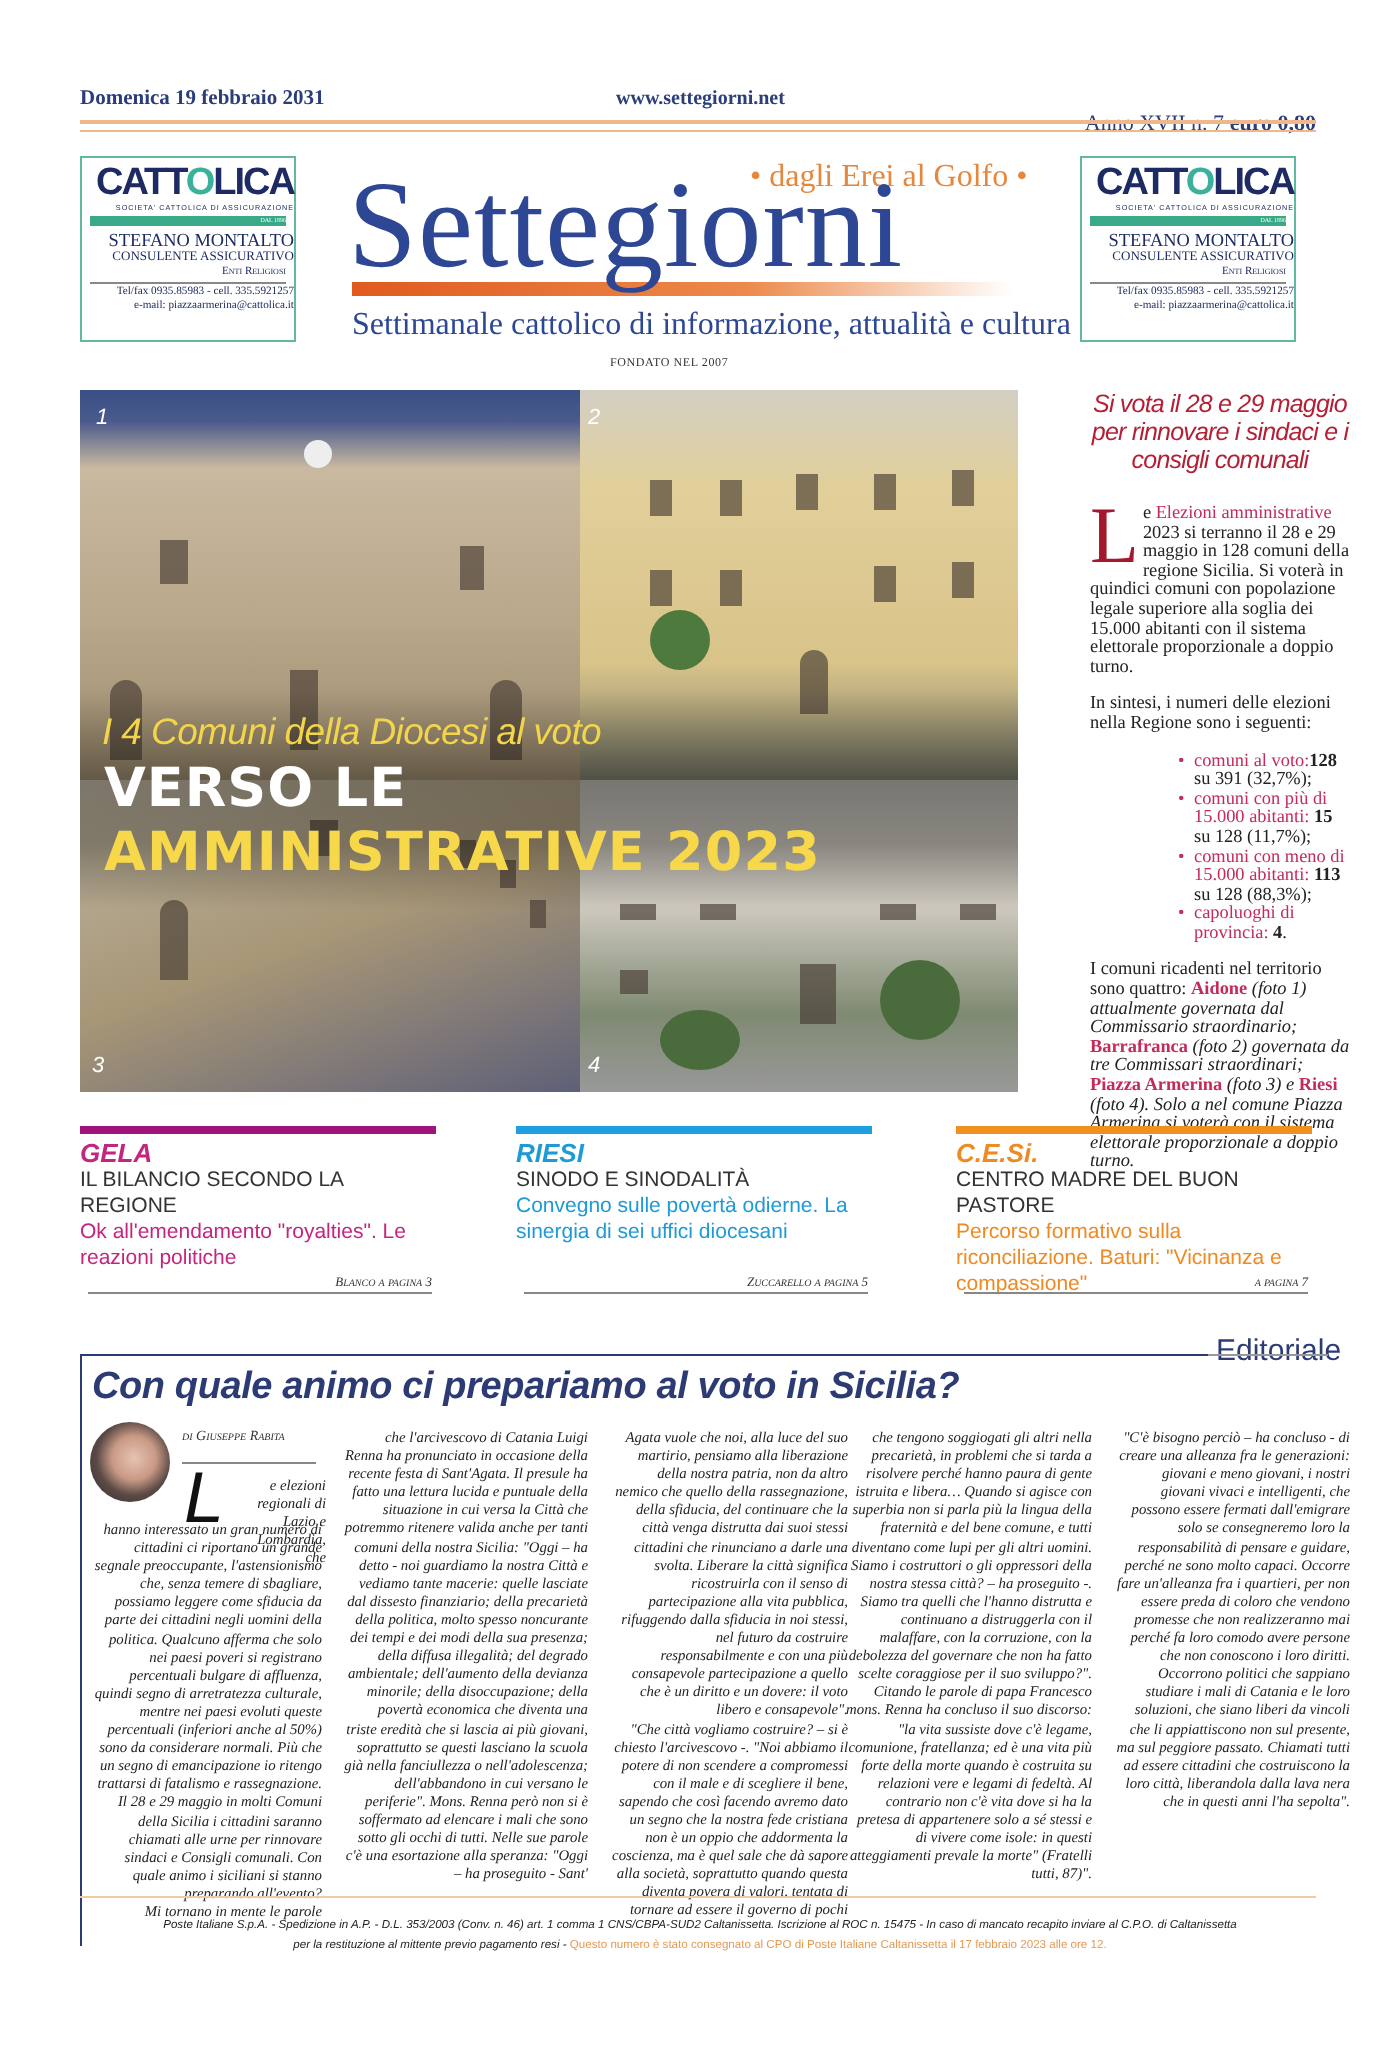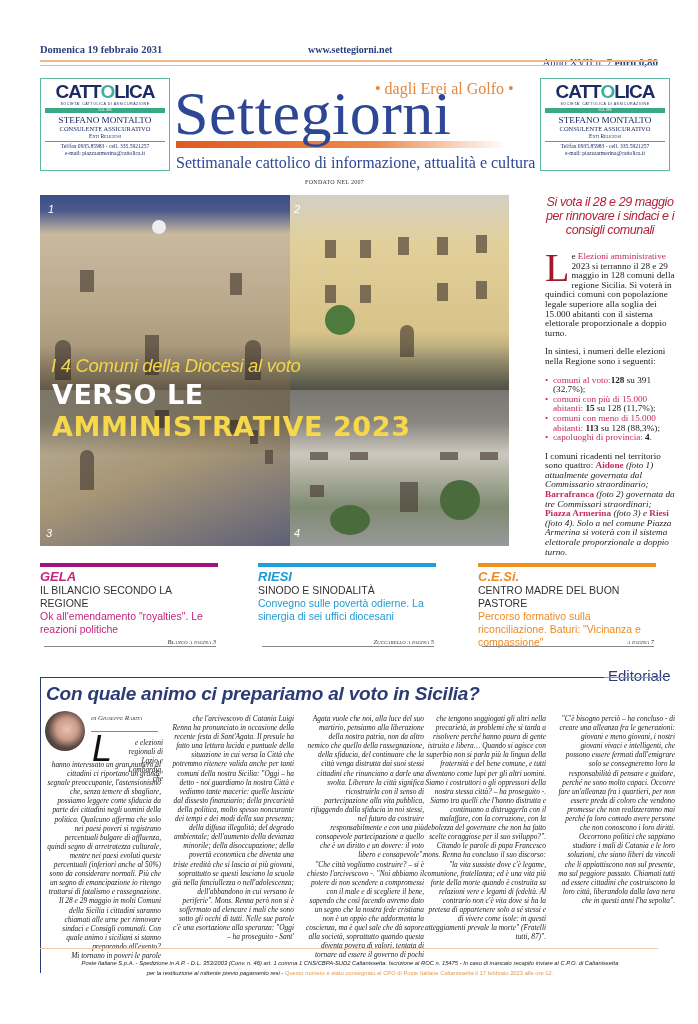--- a/index.html
+++ b/index.html
@@ -9,21 +9,21 @@
   
   .topline { position: absolute; top: 44px; left: 40px; width: 620px; height: 22px; }
   .topline .date { position: absolute; left: 0; top: 0; font-size: 10.5px; font-weight: bold; color: #2c3e7a; }
   .topline .site { position: absolute; left: 268px; top: 0; font-size: 10px; font-weight: bold; color: #2c3e7a; }
   .topline .issue { position: absolute; right: 2px; top: 12px; font-size: 11px; color: #2c3e7a; }
   .topline .issue b { color: #2c3e7a; }
   .rules { position: absolute; top: 60px; left: 40px; width: 618px; }
   .rules div { height: 1.5px; background: #f0b78a; margin-bottom: 3px; }
 
   
-  .ad { position: absolute; top: 78px; width: 130px; height: 93px; border: 1.5px solid #5fb8a0; background: #fff; text-align: center; padding-top: 4px; }
+  .ad { position: absolute; top: 78px; width: 108px; height: 93px; border: 1.5px solid #5fb8a0; background: #fff; text-align: right; padding-top: 4px; }
   .ad.left { left: 40px; }
   .ad.right { left: 540px; }
   .ad .brand { font-family: "Liberation Sans", sans-serif; font-weight: bold; font-size: 19px; letter-spacing: -1px; color: #1d2a63; line-height: 18px; }
   .ad .brand .o { color: #3bb09a; }
   .ad .sub { font-family: "Liberation Sans", sans-serif; font-size: 3.6px; color: #1d2a63; letter-spacing: 0.5px; margin-top: 1px; }
   .ad .bar { height: 5px; background: #3aa987; margin: 2px 4px; color: #fff; font-size: 3px; line-height: 5px; }
   .ad .name { font-size: 9.2px; color: #1d2a63; line-height: 10px; }
   .ad .role { font-size: 6.5px; color: #1d2a63; line-height: 8px; }
   .ad .enti { font-size: 5.5px; color: #1d2a63; font-variant: small-caps; line-height: 7px; border-bottom: 0.5px solid #888; margin: 0 4px 1px; padding-bottom: 1px; }
   .ad .contact { font-size: 5.6px; color: #1d2a63; line-height: 7px; }
@@ -53,21 +53,21 @@
 
   
   .rcol { position: absolute; top: 195px; left: 545px; width: 130px; }
   .rcol .deck { font-family: "Liberation Sans", sans-serif; font-style: italic; color: #b41f35; font-size: 12.5px; line-height: 14px; text-align: center; letter-spacing: -0.4px; }
   .rcol .body { margin-top: 15px; font-size: 9.2px; line-height: 9.6px; color: #222; }
   .rcol .body p { margin-bottom: 9px; }
   .dropcap { float: left; font-size: 40px; line-height: 32px; color: #a3182d; margin: 0 2px -2px 0; }
   .hl { color: #c42b59; }
   .hlb { color: #c42b59; font-weight: bold; }
   .rcol ul { list-style: none; margin-bottom: 9px; }
-  .rcol li { padding-left: 8px; position: relative; }
+  .rcol li { padding-left: 8px; position: relative; margin-left: 44px; }
   .rcol li::before { content: "•"; position: absolute; left: 0; color: #c42b59; }
 
   
   .teaser { position: absolute; top: 563px; width: 178px; font-family: "Liberation Sans", sans-serif; }
   .teaser .tbar { height: 4px; margin-bottom: 3px; }
   .teaser .tkicker { font-style: italic; font-weight: bold; font-size: 13px; line-height: 14px; }
   .teaser .tlabel { font-size: 10.5px; color: #333; line-height: 13px; }
   .teaser .tsub { font-size: 10.5px; line-height: 13px; }
   .teaser .tref { position: absolute; top: 74px; left: 4px; width: 172px; border-bottom: 0.7px solid #888; text-align: right; font-family: "Liberation Serif", serif; font-style: italic; font-size: 6.5px; color: #333; font-variant: small-caps; line-height: 9px; }
 
@@ -227,21 +227,21 @@
 <div class="ed-label">Editoriale</div>
 <div class="ed-box"></div>
 <div class="ed-title">Con quale animo ci prepariamo al voto in Sicilia?</div>
 <div class="avatar"></div>
 <div class="byline">di Giuseppe Rabita</div>
 <div class="byline-rule"></div>
 <div class="ed-dropcap">L</div>
 <div class="ed-col c1 intro">e elezioni regionali di Lazio e Lombardia, che</div>
 <div class="ed-col c1">
   <p>hanno interessato un gran numero di cittadini ci riportano un grande segnale preoccupante, l'astensionismo che, senza temere di sbagliare, possiamo leggere come sfiducia da parte dei cittadini negli uomini della politica. Qualcuno afferma che solo nei paesi poveri si registrano percentuali bulgare di affluenza, quindi segno di arretratezza culturale, mentre nei paesi evoluti queste percentuali (inferiori anche al 50%) sono da considerare normali. Più che un segno di emancipazione io ritengo trattarsi di fatalismo e rassegnazione. Il 28 e 29 maggio in molti Comuni della Sicilia i cittadini saranno chiamati alle urne per rinnovare sindaci e Consigli comunali. Con quale animo i siciliani si stanno preparando all'evento?</p>
-  <p class="indent">Mi tornano in poveri le parole</p>
+  <p class="indent">Mi tornano in mente le parole</p>
 </div>
 <div class="ed-col c2">
   <p>che l'arcivescovo di Catania Luigi Renna ha pronunciato in occasione della recente festa di Sant'Agata. Il presule ha fatto una lettura lucida e puntuale della situazione in cui versa la Città che potremmo ritenere valida anche per tanti comuni della nostra Sicilia: "Oggi – ha detto - noi guardiamo la nostra Città e vediamo tante macerie: quelle lasciate dal dissesto finanziario; della precarietà della politica, molto spesso noncurante dei tempi e dei modi della sua presenza; della diffusa illegalità; del degrado ambientale; dell'aumento della devianza minorile; della disoccupazione; della povertà economica che diventa una triste eredità che si lascia ai più giovani, soprattutto se questi lasciano la scuola già nella fanciullezza o nell'adolescenza; dell'abbandono in cui versano le periferie". Mons. Renna però non si è soffermato ad elencare i mali che sono sotto gli occhi di tutti. Nelle sue parole c'è una esortazione alla speranza: "Oggi – ha proseguito - Sant'</p>
 </div>
 <div class="ed-col c3">
   <p>Agata vuole che noi, alla luce del suo martirio, pensiamo alla liberazione della nostra patria, non da altro nemico che quello della rassegnazione, della sfiducia, del continuare che la città venga distrutta dai suoi stessi cittadini che rinunciano a darle una svolta. Liberare la città significa ricostruirla con il senso di partecipazione alla vita pubblica, rifuggendo dalla sfiducia in noi stessi, nel futuro da costruire responsabilmente e con una più consapevole partecipazione a quello che è un diritto e un dovere: il voto libero e consapevole".</p>
   <p>"Che città vogliamo costruire? – si è chiesto l'arcivescovo -. "Noi abbiamo il potere di non scendere a compromessi con il male e di scegliere il bene, sapendo che così facendo avremo dato un segno che la nostra fede cristiana non è un oppio che addormenta la coscienza, ma è quel sale che dà sapore alla società, soprattutto quando questa diventa povera di valori, tentata di tornare ad essere il governo di pochi</p>
 </div>
 <div class="ed-col c4">
   <p>che tengono soggiogati gli altri nella precarietà, in problemi che si tarda a risolvere perché hanno paura di gente istruita e libera… Quando si agisce con superbia non si parla più la lingua della fraternità e del bene comune, e tutti diventano come lupi per gli altri uomini. Siamo i costruttori o gli oppressori della nostra stessa città? – ha proseguito -. Siamo tra quelli che l'hanno distrutta e continuano a distruggerla con il malaffare, con la corruzione, con la debolezza del governare che non ha fatto scelte coraggiose per il suo sviluppo?".</p>

